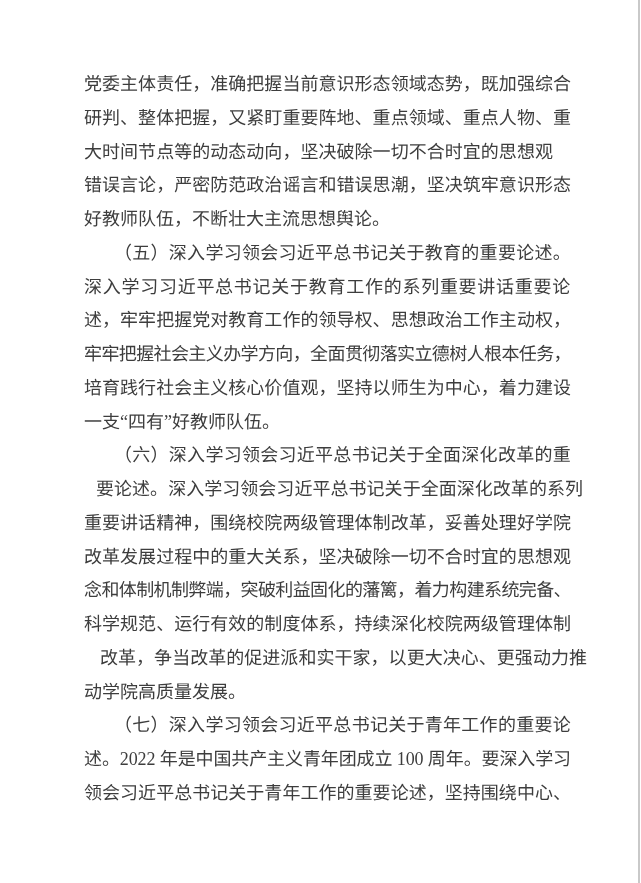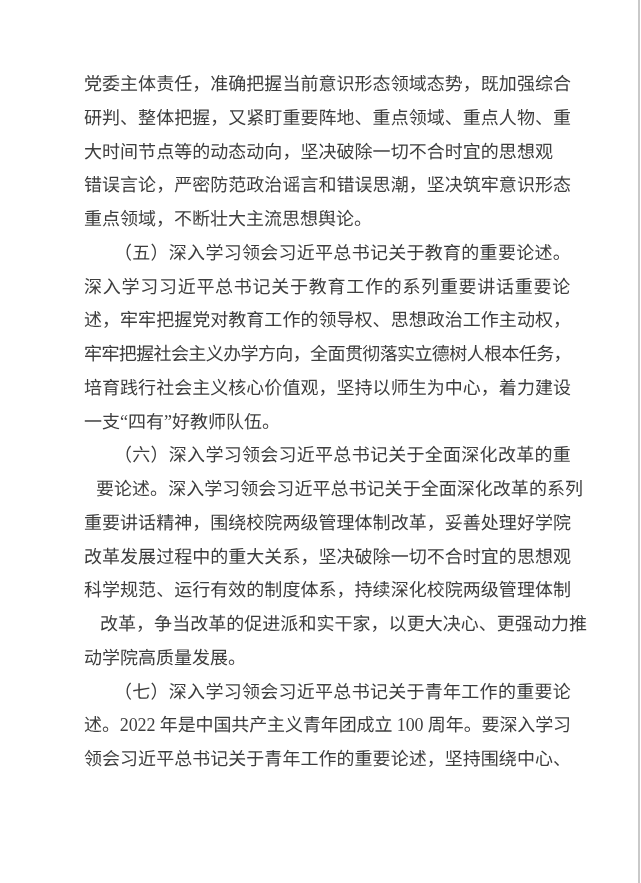--- a/index.html
+++ b/index.html
@@ -54,31 +54,32 @@
 </head>
 <body>
 
 <div class="viewport" style="background: rgb(255, 255, 255);">
   <div class="page">
     <div class="content" id="content" style="color: rgb(61, 61, 61);">
         <div class="line" style="letter-spacing: 0.037037px;"><span>党委主体责任，准确把握当前意识形态领域态势，既加强综合</span></div>
         <div class="line" style="letter-spacing: 0.037037px;"><span>研判、整体把握，又紧盯重要阵地、重点领域、重点人物、重</span></div>
         <div class="line" style="letter-spacing: 0.037037px;"><span>大时间节点等的动态动向，坚决破除一切不合时宜的思想观</span></div>
         <div class="line" style="letter-spacing: 0.037037px;"><span>错误言论，严密防范政治谣言和错误思潮，坚决筑牢意识形态</span></div>
-        <div class="line"><span>重点领域，不断壮大主流思想舆论。</span></div>
+        <div class="line"><span>好教师队伍，不断壮大主流思想舆论。</span></div>
         <div class="line indent" style="letter-spacing: 0.28px;"><span>（五）深入学习领会习近平总书记关于教育的重要论述。</span></div>
         <div class="line" style="letter-spacing: 0.730769px;"><span>深入学习习近平总书记关于教育工作的系列重要讲话重要论</span></div>
         <div class="line" style="letter-spacing: 0.037037px;"><span>述，牢牢把握党对教育工作的领导权、思想政治工作主动权，</span></div>
         <div class="line" style="letter-spacing: -0.607143px;"><span>牢牢把握社会主义办学方向，全面贯彻落实立德树人根本任务，</span></div>
         <div class="line" style="letter-spacing: 0.037037px;"><span>培育践行社会主义核心价值观，坚持以师生为中心，着力建设</span></div>
         <div class="line"><span>一支“四有”好教师队伍。</span></div>
         <div class="line indent" style="letter-spacing: 0.28px;"><span>（六）深入学习领会习近平总书记关于全面深化改革的重</span></div>
         <div class="line" style="letter-spacing: 0.037037px; margin-left: 12px;"><span>要论述。深入学习领会习近平总书记关于全面深化改革的系列</span></div>
         <div class="line" style="letter-spacing: 0.037037px;"><span>重要讲话精神，围绕校院两级管理体制改革，妥善处理好学院</span></div>
         <div class="line" style="letter-spacing: 0.037037px;"><span>改革发展过程中的重大关系，坚决破除一切不合时宜的思想观</span></div>
+        <div class="line" style="letter-spacing: -0.607143px;"><span>念和体制机制弊端，突破利益固化的藩篱，着力构建系统完备、</span></div>
         <div class="line" style="letter-spacing: 0.037037px;"><span>科学规范、运行有效的制度体系，持续深化校院两级管理体制</span></div>
         <div class="line" style="letter-spacing: 0.037037px; margin-left: 16px;"><span>改革，争当改革的促进派和实干家，以更大决心、更强动力推</span></div>
         <div class="line"><span>动学院高质量发展。</span></div>
         <div class="line indent" style="letter-spacing: 0.28px;"><span>（七）深入学习领会习近平总书记关于青年工作的重要论</span></div>
         <div class="line" style="letter-spacing: -0.106061px;"><span>述。2022 年是中国共产主义青年团成立 100 周年。要深入学习</span></div>
         <div class="line" style="letter-spacing: 0.037037px;"><span>领会习近平总书记关于青年工作的重要论述，坚持围绕中心、</span></div>
       </div>
   </div>
   <div class="page-edge" style="background: rgb(201, 201, 201);"></div>
 </div>

